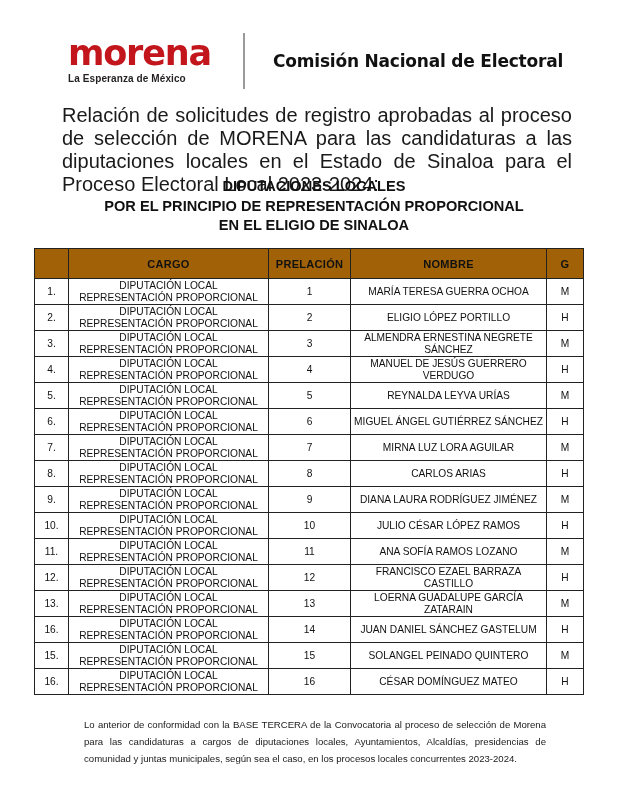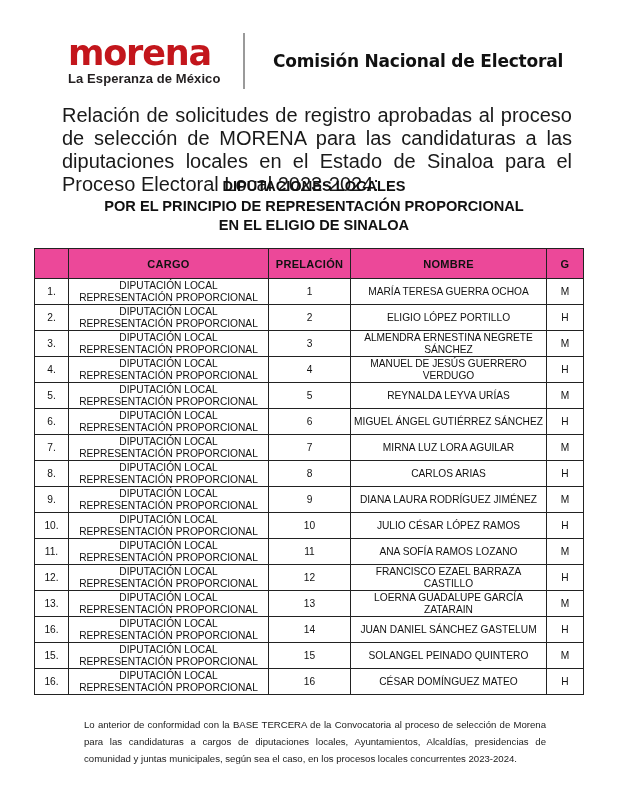--- a/index.html
+++ b/index.html
@@ -46,21 +46,21 @@
     font-family: "DejaVu Sans", sans-serif;
     font-weight: bold;
     font-size: 35px;
     line-height: 34px;
     letter-spacing: -1.2px;
     color: #c3161c;
   }
   .logo-tag {
     font-family: "Liberation Sans", sans-serif;
     font-weight: bold;
-    font-size: 13px;
+    font-size: 10px;
     line-height: 15px;
     color: #231f20;
     margin-top: 1px;
     letter-spacing: 0.1px;
   }
   .header-divider {
     width: 2px;
     height: 56px;
     background: #9a9a9a;
     margin-left: 0px;
@@ -113,21 +113,21 @@
     width: 549px;
     table-layout: fixed;
   }
   table.reg th, table.reg td {
     border: 1.4px solid #222;
     padding: 0;
     vertical-align: middle;
     text-align: center;
   }
   table.reg thead th {
-    background: #ec4899;
+    background: #a16207;
     font-weight: bold;
     font-size: 11px;
     height: 29px;
     letter-spacing: 0.3px;
     color: #111;
   }
   col.c-num   { width: 34px; }
   col.c-cargo { width: 200px; }
   col.c-prel  { width: 82px; }
   col.c-nombre{ width: 196px; }

